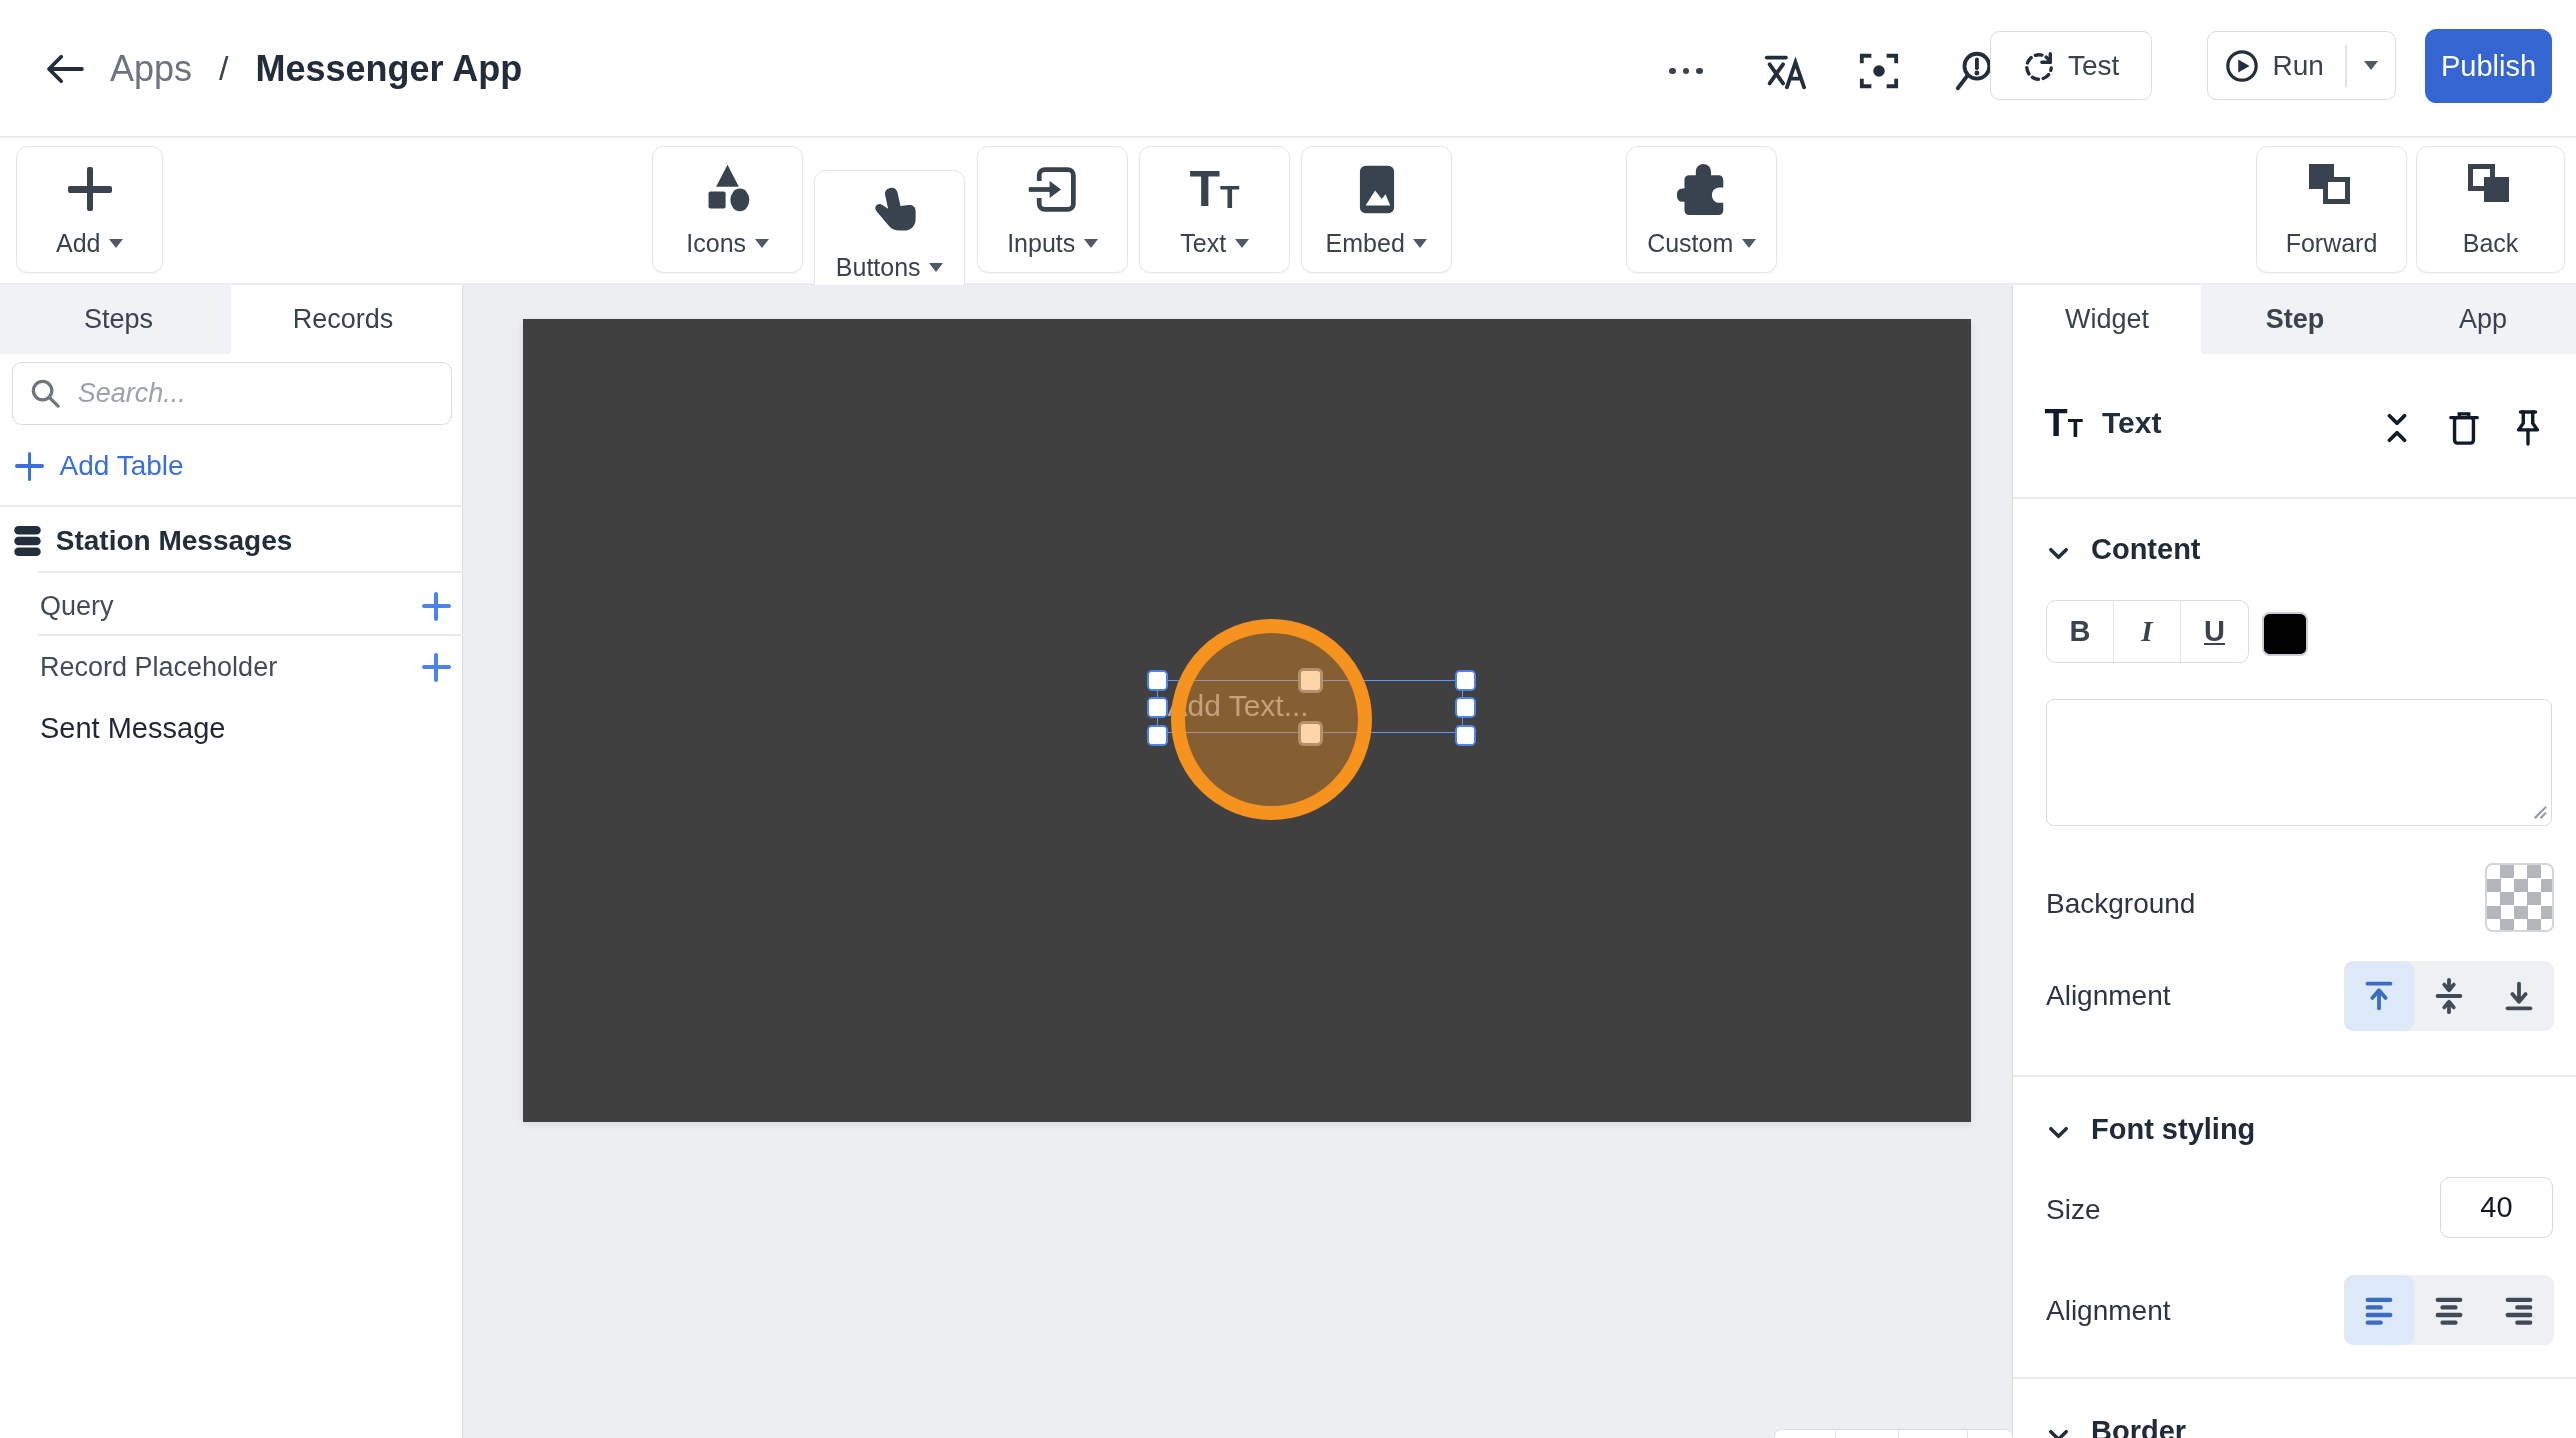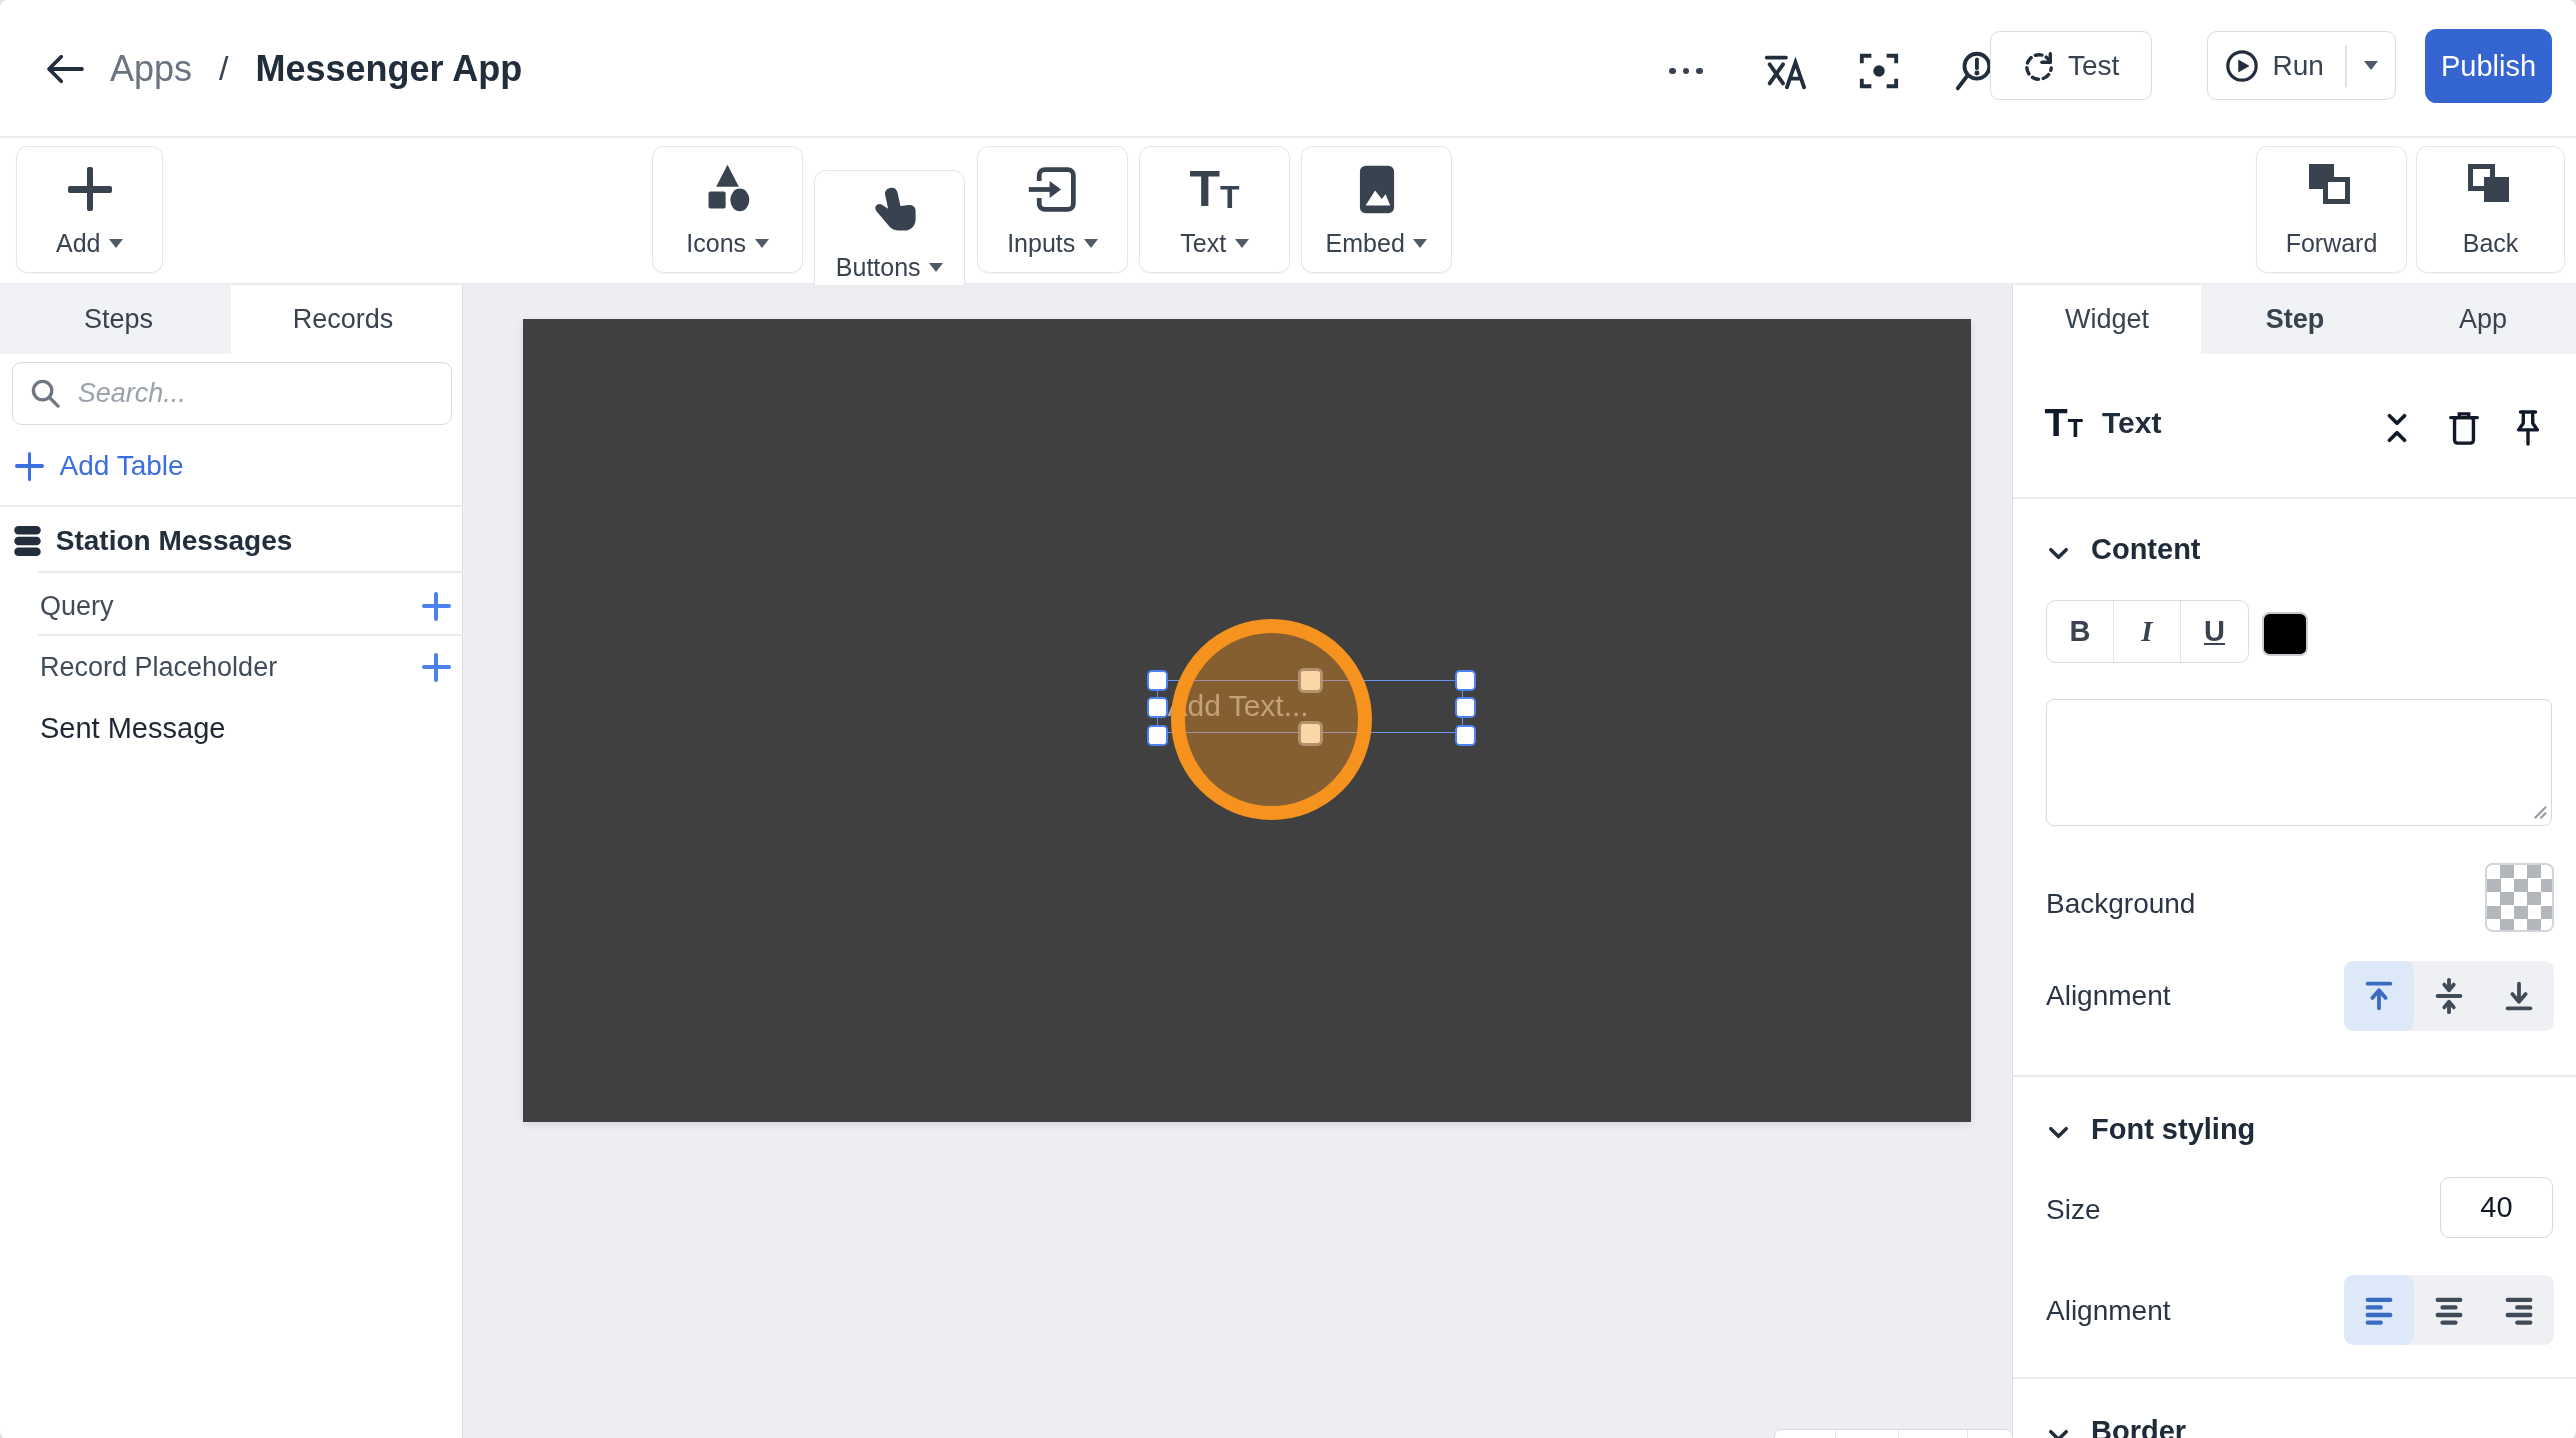--- a/index.html
+++ b/index.html
@@ -1,18 +1,18 @@
 <!DOCTYPE html>
 <html><head>
 <meta charset="utf-8">
 <style>
   html,body{margin:0;padding:0;background:#dfe2e6;}
   *{box-sizing:border-box;}
   #app{position:relative;width:2576px;height:1439px;background:#eceef1;overflow:hidden;
-       font-family:"Liberation Sans","DejaVu Sans",sans-serif;color:#39424f;border-radius:8px;}
+       font-family:"Liberation Sans","DejaVu Sans",sans-serif;color:#39424f;}
   .abs{position:absolute;}
   .flex{display:flex;align-items:center;}
   .divider{position:absolute;background:#e8eaee;}
   
   #header{position:absolute;left:0;top:0;width:2576px;height:137px;background:#fff;border-bottom:1.9px solid #e8eaee;}
   .crumb-section{font-size:36px;color:#6b7480;}
   .crumb-sep{font-size:34px;color:#39424f;}
   .crumb-title{font-size:36px;font-weight:700;color:#222d3c;}
   .hbtn{position:absolute;display:flex;align-items:center;justify-content:center;gap:13.4px;
         background:#fff;border:1.9px solid #d9dce1;border-radius:9.5px;font-size:28px;color:#39424f;}
@@ -215,20 +215,31 @@
           <path d="M13 46 L23 30 L30 39 L34 34 L39 46 Z" fill="#fff"></path>
         </svg>
       </span>
       <span class="card-label">
           <span>Embed</span>
           <span class="caret"></span>
         </span>
     </div>
 
 
+    <div class="card" style="left:1626px;width:151px;">
+      <span class="ic" style="height:59px;">
+        <svg width="53" height="55" viewBox="0 0 56 58" fill="#39424f">
+          <path d="M22 10 c0-5 4-8 8-8 s8 3 8 8 v4 h8 c3 0 5 2 5 5 v8 h-4 c-5 0 -8 4 -8 8 s3 8 8 8 h4 v8 c0 3 -2 5 -5 5 H15 c-3 0 -5 -2 -5 -5 v-9 h-2 c-4 0 -6 -3 -6 -7 s2 -7 6 -7 h2 V19 c0-3 2-5 5-5 h7 z"></path>
+        </svg>
+      </span>
+      <span class="card-label">
+          <span>Custom</span>
+          <span class="caret"></span>
+        </span>
+    </div>
 
     <div class="card" style="left:2256px;width:151px;">
       <span class="ic" style="height:59px;position:relative;width:48px;">
         <span class="sq" style="left:1.9px;top:3.8px;width:25px;height:25px;background:#39424f;"></span>
         <span class="sq" style="left:15.3px;top:17px;width:27px;height:27px;background:#fff;border:5.7px solid #39424f;"></span>
       </span>
       <span class="card-label">
           <span>Forward</span>
         </span>
     </div>

